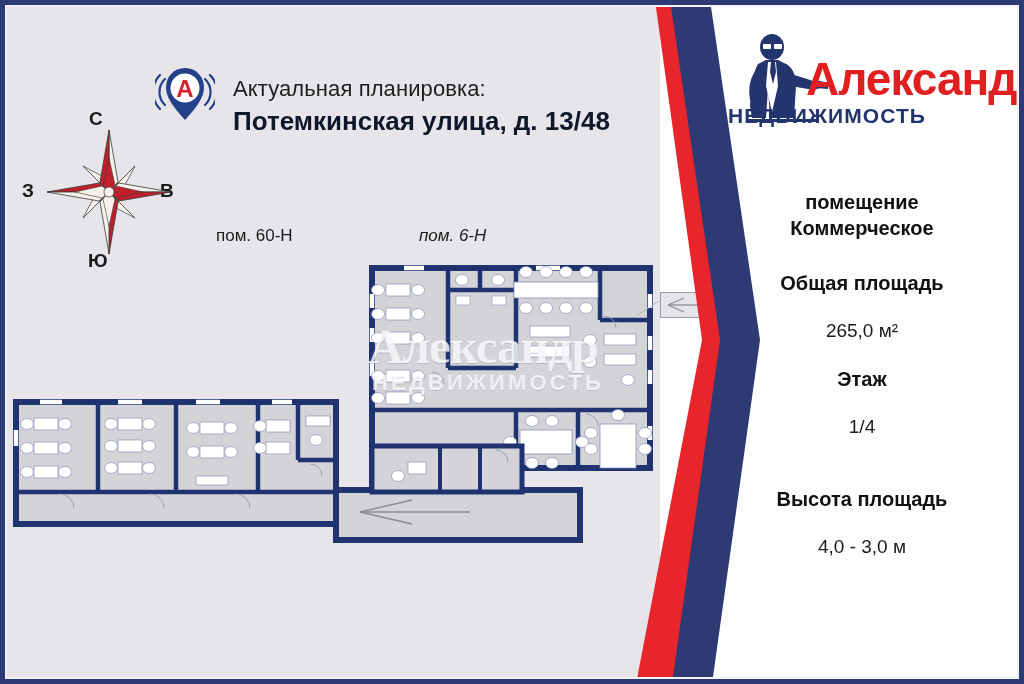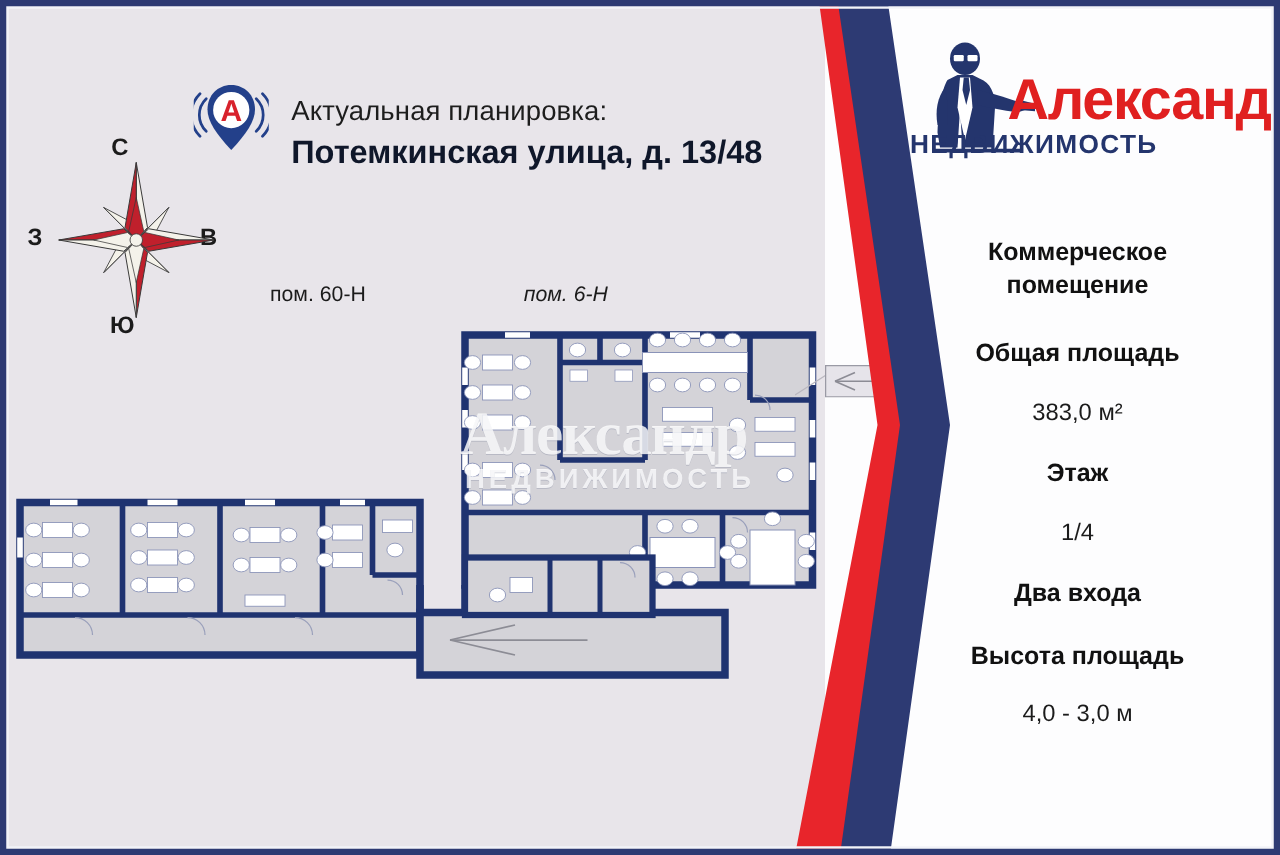--- a/index.html
+++ b/index.html
@@ -410,32 +410,31 @@
         <path d="M34,44 C28,52 26,62 28,74 L36,74 L36,56 Z"></path>
 
         <rect x="24" y="93" width="72" height="3"></rect>
       </g>
     </svg>
     <div class="logo-word">Александр</div>
     <div class="logo-sub">НЕДВИЖИМОСТЬ</div>
   </div>
 
   <div class="info">
+    <p class="info-strong">помещение</p>
     <p class="info-strong">Коммерческое</p>
-    <p class="info-strong">помещение</p>
     <div class="sp-a"></div>
     <p class="info-strong">Общая площадь</p>
     <div class="sp-b"></div>
-    <p class="info-val">383,0 м²</p>
+    <p class="info-val">265,0 м²</p>
     <div class="sp-c"></div>
     <p class="info-strong">Этаж</p>
     <div class="sp-b"></div>
     <p class="info-val">1/4</p>
     <div class="sp-c"></div>
-    <p class="info-strong">Два входа</p>
     <div class="sp-c"></div>
     <p class="info-strong">Высота площадь</p>
     <div class="sp-b"></div>
     <p class="info-val">4,0 - 3,0 м</p>
   </div>
 
   <div class="frame-inner"></div>
   <div class="frame-outer"></div>
 </div>
 

